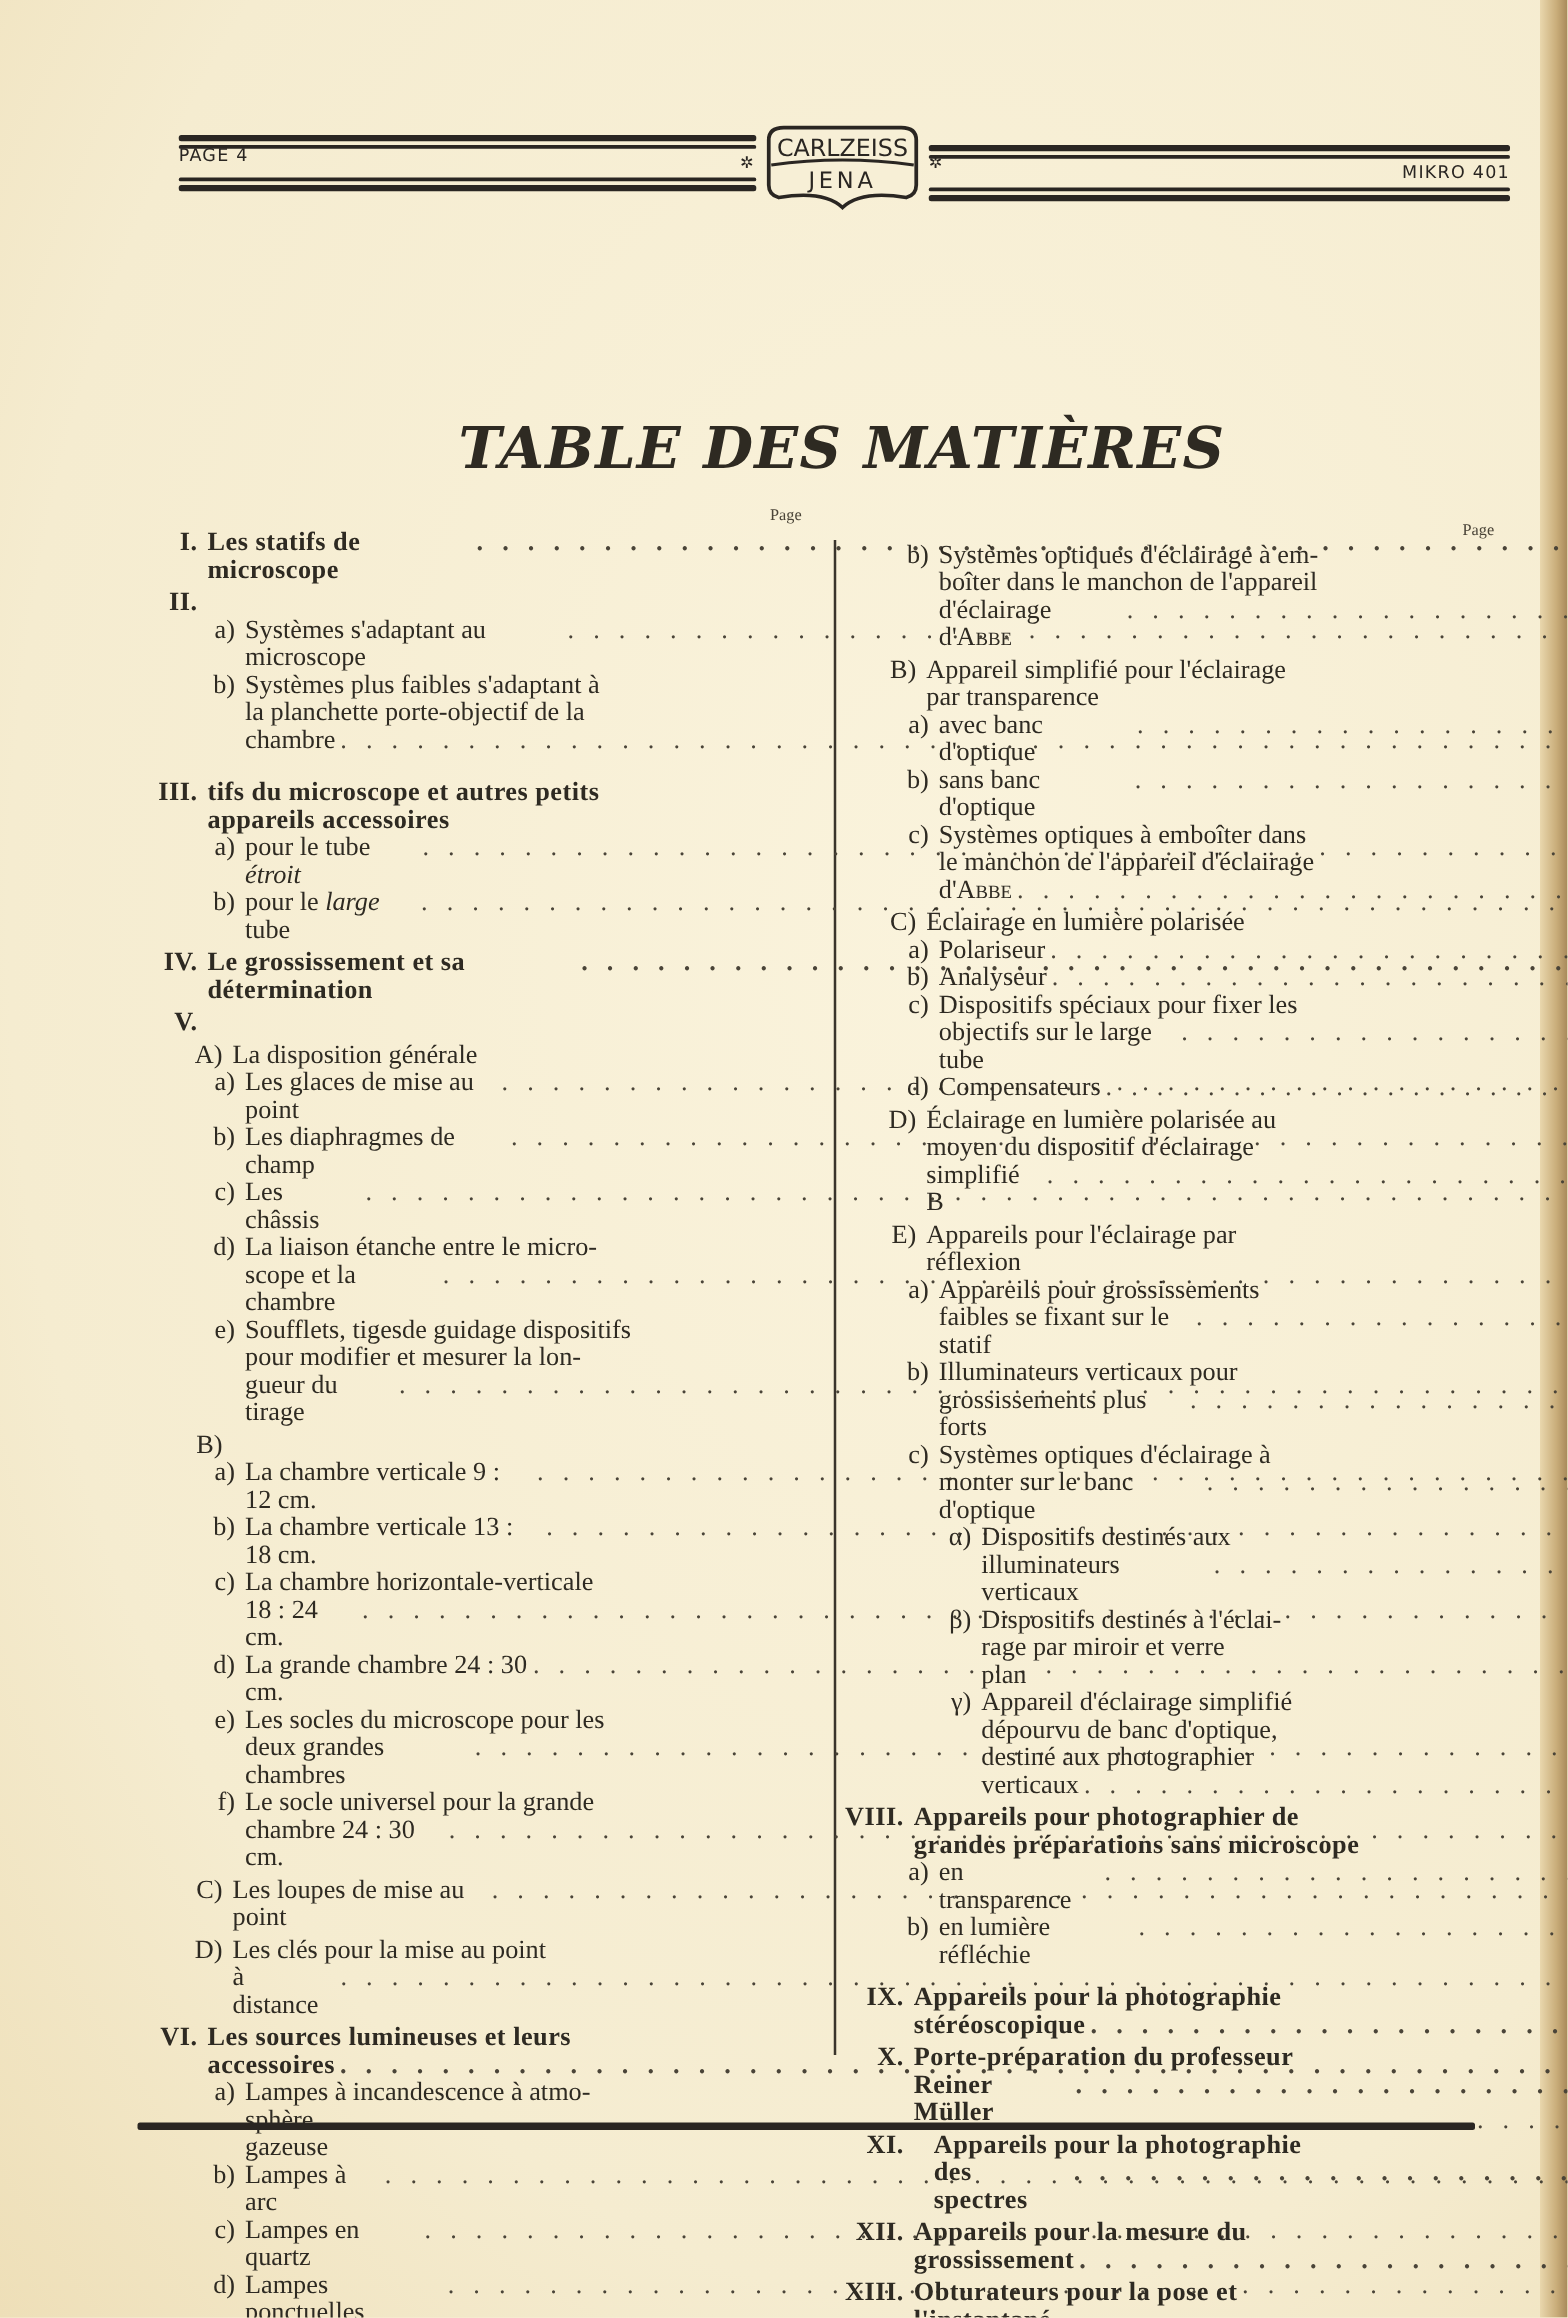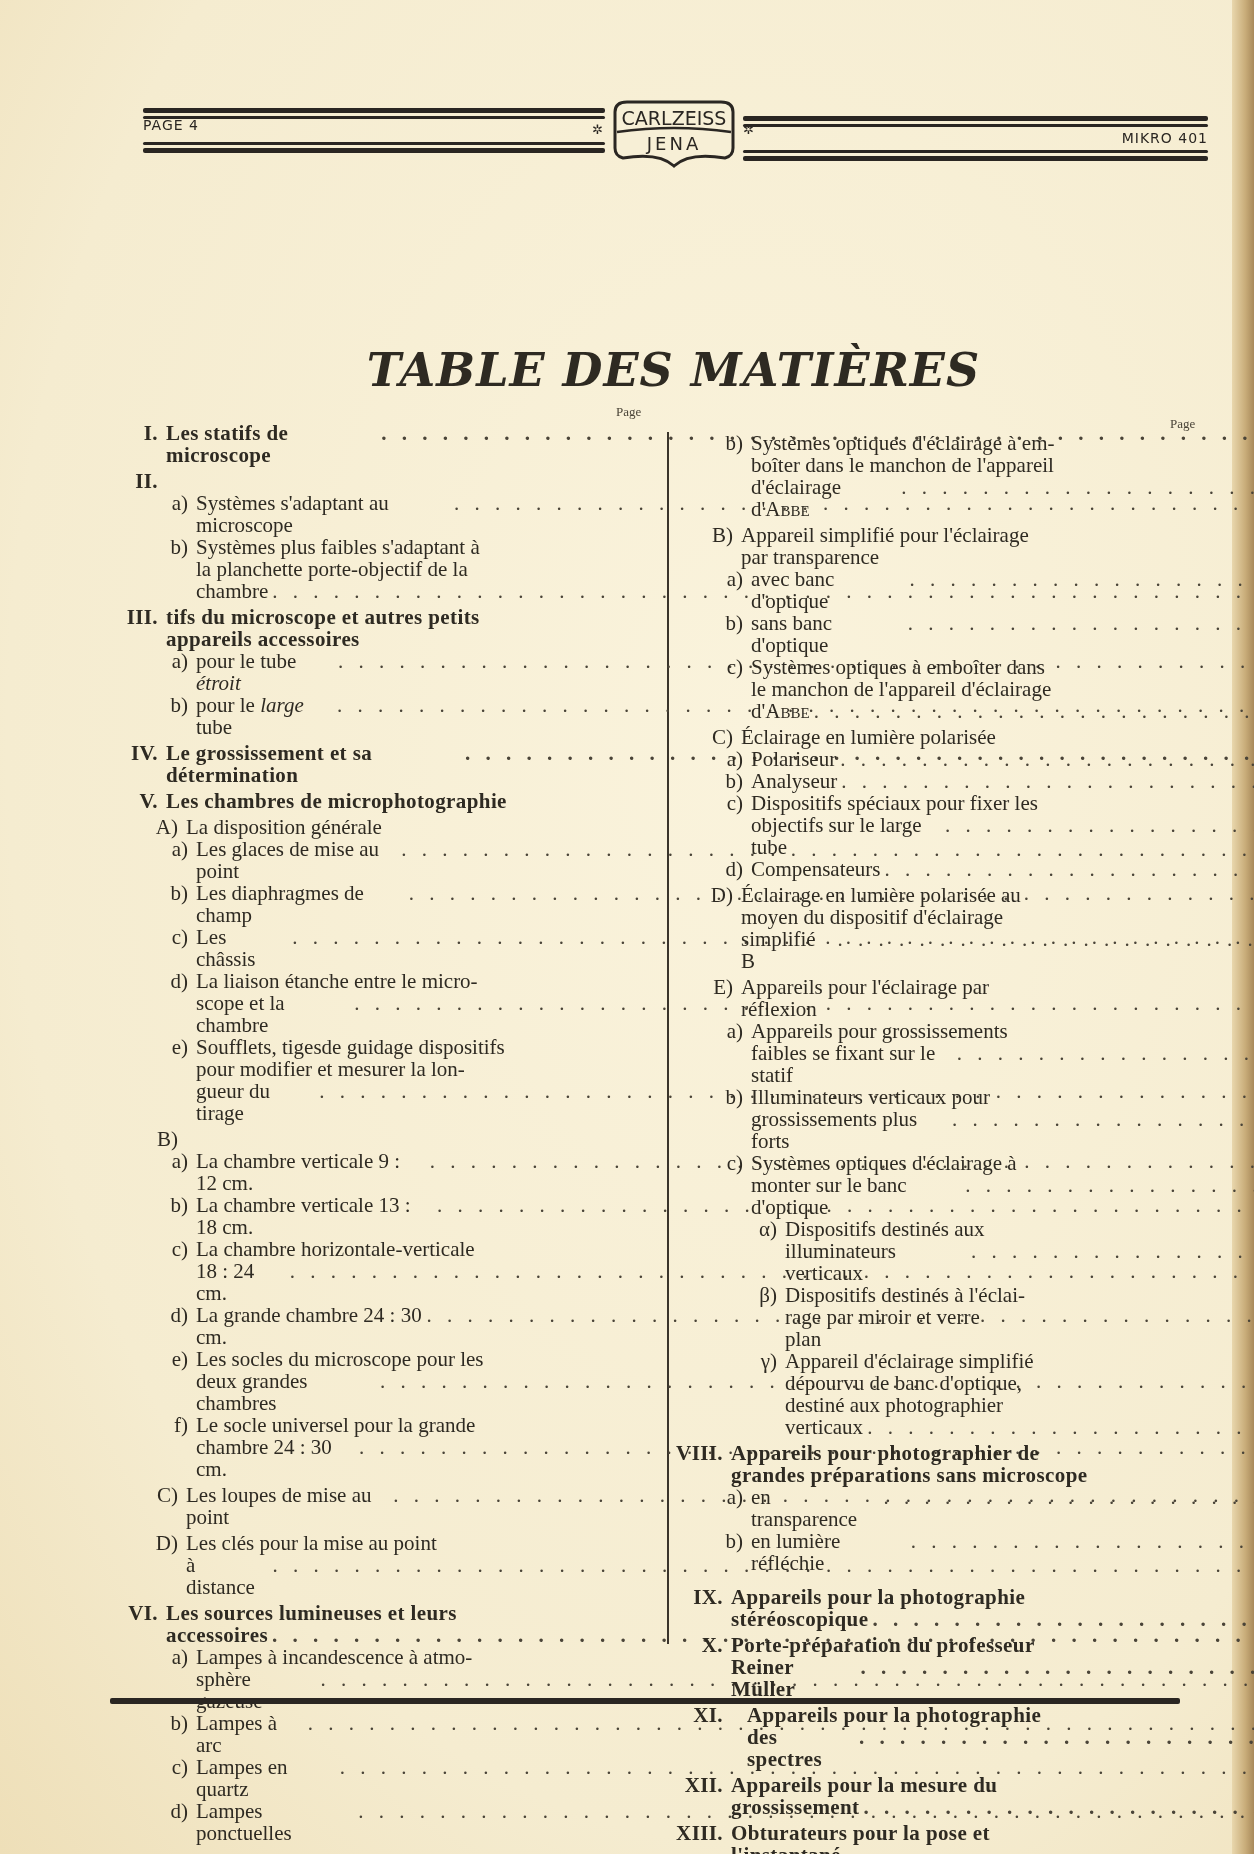--- a/index.html
+++ b/index.html
@@ -23,21 +23,21 @@
     position: absolute; font-family: "DejaVu Sans", "Liberation Sans", sans-serif;
     font-size: 14px; letter-spacing: 1px; color: #2a2622;
   }
   .logo {
     position: absolute; left: 466px; top: 0px; width: 130px; height: 70px;
   }
   .logo svg { width: 130px; height: 70px; display: block; }
   .star { position: absolute; font-size: 13px; color: #2a2622; }
   
   .title {
-    position: absolute; left: 0; width: 1254px; top: 312px; text-align: center;
+    position: absolute; left: 0; width: 1254px; top: 300px; text-align: center;
     font-family: "DejaVu Serif", "Liberation Serif", serif; font-style: italic;
     font-size: 46px; letter-spacing: 1px; color: #2e2a22;
     padding-left: 93px; box-sizing: border-box;
   }
   
   .col { position: absolute; top: 400px; }
   .col.left { left: 110px; width: 540px; }
   .col.right { left: 665px; width: 545px; }
   .divider { position: absolute; left: 667px; top: 432px; width: 2px; height: 1212px; background: #3a342b; }
   .page-head {
@@ -127,21 +127,21 @@
       <span class="num" style="width: 78px; padding-left: 0px; margin-right: 8px; align-self: flex-start;">b)</span>
       <span class="text">
         <span class="line"><span>Systèmes plus faibles s'adaptant à</span></span>
         <span class="line"><span>la planchette porte-objectif de la</span></span>
         <span class="line last">
           <span>chambre</span>
           <span class="dots"></span>
         </span>
       </span>
     </div>
-    <div class="entry bold" style="margin-top: 4px; justify-content: flex-end;">
+    <div class="entry bold" style="margin-top: 20px; justify-content: flex-end;">
       <span class="num" style="width: 48px; padding-left: 0px; margin-right: 8px; align-self: flex-start;">III.</span>
       <span class="text">
         <span class="line"><span>tifs du microscope et autres petits</span></span>
         <span class="line last">
           <span>appareils accessoires</span>
           <span style="flex: 1 1 auto;"></span>
         </span>
       </span>
     </div>
     <div class="entry">
@@ -166,26 +166,20 @@
       <span class="num" style="width: 48px; padding-left: 0px; margin-right: 8px; align-self: flex-start;">IV.</span>
       <span class="text">
         <span class="line last">
           <span>Le grossissement et sa détermination</span>
           <span class="dots"></span>
         </span>
       </span>
     </div>
     <div class="entry bold" style="margin-top: 4px;">
       <span class="num" style="width: 48px; padding-left: 0px; margin-right: 8px; align-self: flex-start;">V.</span>
-      <span class="text">
-        <span class="line last">
-          <span>Les chambres de microphotographie</span>
-          <span style="flex: 1 1 auto;"></span>
-        </span>
-      </span>
     </div>
     <div class="entry" style="margin-top: 4px;">
       <span class="num" style="width: 68px; padding-left: 0px; margin-right: 8px; align-self: flex-start;">A)</span>
       <span class="text">
         <span class="line last">
           <span>La disposition générale</span>
           <span style="flex: 1 1 auto;"></span>
         </span>
       </span>
     </div>

